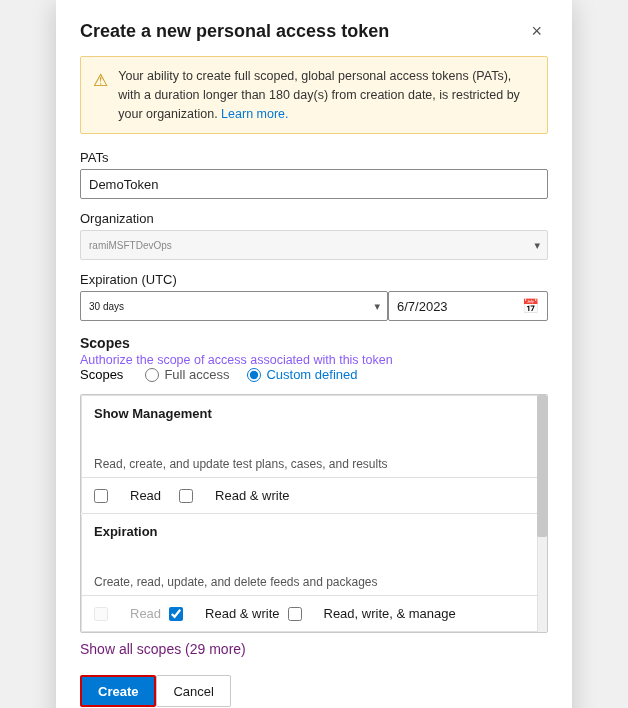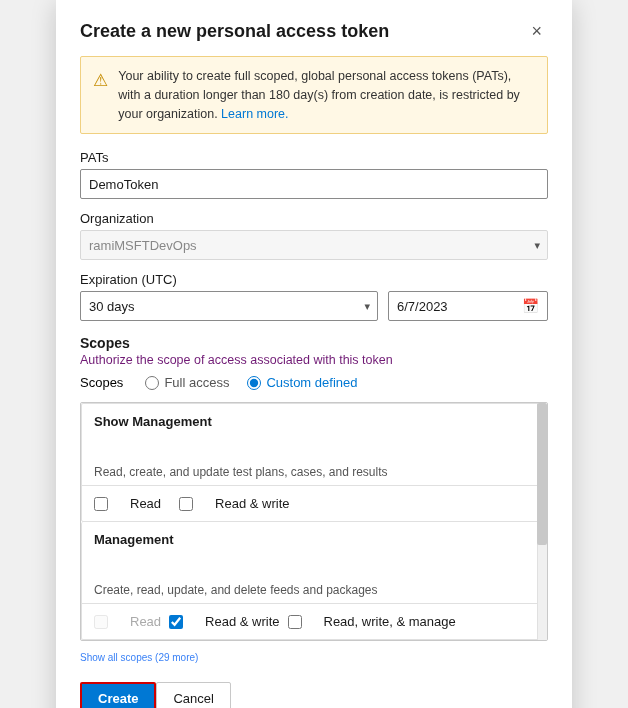--- a/index.html
+++ b/index.html
@@ -84,39 +84,38 @@
     }
     .select-wrapper {
       position: relative;
       width: 100%;
     }
     .select-input {
       width: 100%;
       border: 1px solid #c8c8c8;
       border-radius: 2px;
       padding: 5px 30px 5px 8px;
-      font-size: 13px;
+      font-size: 10px;
       height: 30px;
       background: #f3f3f3;
       color: #555;
       appearance: none;
       cursor: not-allowed;
     }
     .select-arrow {
       position: absolute;
       right: 8px;
       top: 50%;
       transform: translateY(-50%);
       color: #555;
       pointer-events: none;
       font-size: 11px;
     }
     .expiration-row {
       display: flex;
-      gap: 10px;
       margin-bottom: 14px;
     }
     .expiration-row .select-wrapper {
       flex: 1;
     }
     .expiration-row .select-input {
       background: #fff;
       color: #1a1a1a;
       cursor: pointer;
       border-color: #8a8a8a;
@@ -144,22 +143,21 @@
       font-size: 14px;
     }
     .section-title {
       font-size: 14px;
       font-weight: 600;
       color: #1a1a1a;
       margin-bottom: 2px;
     }
     .section-desc {
       font-size: 12.5px;
-      color: #701a75;
-      margin-bottom: 8px;
+      color: #8b5cf6;
     }
     .scopes-row {
       display: flex;
       gap: 18px;
       align-items: center;
       margin-bottom: 6px;
       font-size: 13px;
     }
     .radio-label {
       display: flex;
@@ -247,23 +245,23 @@
       top: 0;
       width: 10px;
       height: 60%;
       background: #c8c8c8;
       border-radius: 2px;
     }
     .scope-section + .scope-section {
       border-top: none;
     }
     .show-scopes-link {
-      color: #3b82f6;
+      color: #701a75;
       text-decoration: none;
-      font-size: 10px;
+      font-size: 14px;
       cursor: pointer;
       background: none;
       border: none;
       padding: 0;
     }
     .show-scopes-row {
       margin-bottom: 18px;
       margin-top: 4px;
     }
     .footer-buttons {
@@ -379,21 +377,21 @@
           </label>
           <label class="checkbox-label">
             <input type="checkbox" style="">
             <span>Read &amp; write</span>
           </label>
         </div>
       </div>
 
       <div class="scope-section packaging-section">
         <div class="scope-section-header">
-          <div class="scope-section-title">Management</div>
+          <div class="scope-section-title">Expiration</div>
           <div class="scope-section-desc">Create, read, update, and delete feeds and packages</div>
         </div>
         <div class="scope-options">
           <label class="checkbox-label disabled">
             <input type="checkbox" disabled="" style="opacity: 0.5;">
             <span>Read</span>
           </label>
           <label class="checkbox-label">
             <input type="checkbox" checked="" style="">
             <span>Read &amp; write</span>

